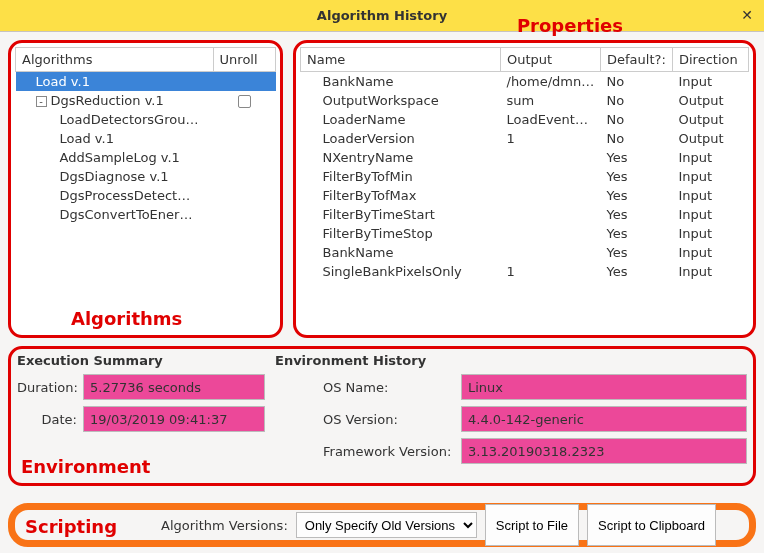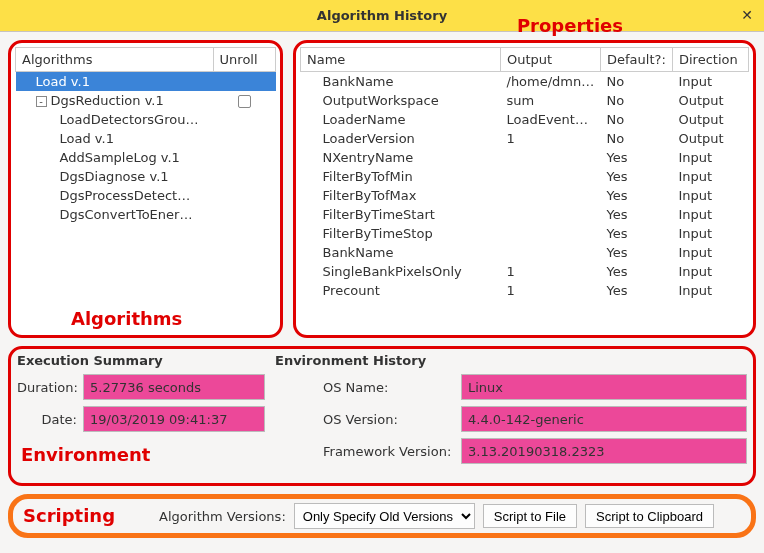--- a/index.html
+++ b/index.html
@@ -103,35 +103,35 @@
   .kvlab { width: 60px; text-align:right; font-size:13px;}
   .kvlab2 { width: 132px; font-size:13px;margin-left:48px;}
   .kvinp {
     flex:1; height:26px; border:1px solid #bbb;
     background:#ec4899; padding:2px 6px; display:flex; align-items:center;
     font-size:13px;
   }
 
   
   .botbar {
-    margin-top:8px;
-    border: 5px solid #f97316;
+    margin-top:17px;
+    border: 7px solid #f97316;
     border-radius: 20px;
     padding: 4px 6px;
     display:flex; align-items:center; gap:8px;
     position: relative;
     height: 44px;
   }
   .botlab { margin-left: 140px; font-size:13px; }
   select.combo {
     height:26px; border:1px solid #bbb; background:#fdfdfd; font-size:13px;
     padding: 2px 4px;
   }
   button.btn {
-    height:24px; border:1px solid #bbb; background:#fdfdfd;
+    height:42px; border:1px solid #bbb; background:#fdfdfd;
     padding: 2px 10px; font-size:13px; cursor:pointer;
   }
 
   
   .propscroll::-webkit-scrollbar { width:12px; height:12px; }
   .propscroll::-webkit-scrollbar-thumb { background:#bfbdbb; border-radius:6px; }
   .propscroll::-webkit-scrollbar-track { background:#eee; }
 
   .proppanel col.c1 { width: 200px; }
   .proppanel col.c2 { width: 100px; }
@@ -283,34 +283,28 @@
                 <td></td>
                 <td>Yes</td>
                 <td>Input</td>
               </tr>
               <tr>
                 <td style="padding-left: 22px;">SingleBankPixelsOnly</td>
                 <td>1</td>
                 <td>Yes</td>
                 <td>Input</td>
               </tr>
-              <tr>
-                <td style="padding-left: 22px;">Precount</td>
-                <td>1</td>
-                <td>Yes</td>
-                <td>Input</td>
-              </tr>
             </tbody>
         </table>
       </div>
     </div>
   </div>
 
   <div class="midblock annot">
-    <div class="annot-label" style="left:10px; bottom:18px;">Environment</div>
+    <div class="annot-label" style="left:10px; bottom:6px;">Environment</div>
     <div class="midgrid">
       <div class="leftcol">
         <div class="section-h">Execution Summary</div>
         <div class="kvrow">
           <div class="kvlab">Duration:</div>
           <div class="kvinp">5.27736 seconds</div>
         </div>
         <div class="kvrow">
           <div class="kvlab">Date:</div>
           <div class="kvinp">19/03/2019 09:41:37</div>

